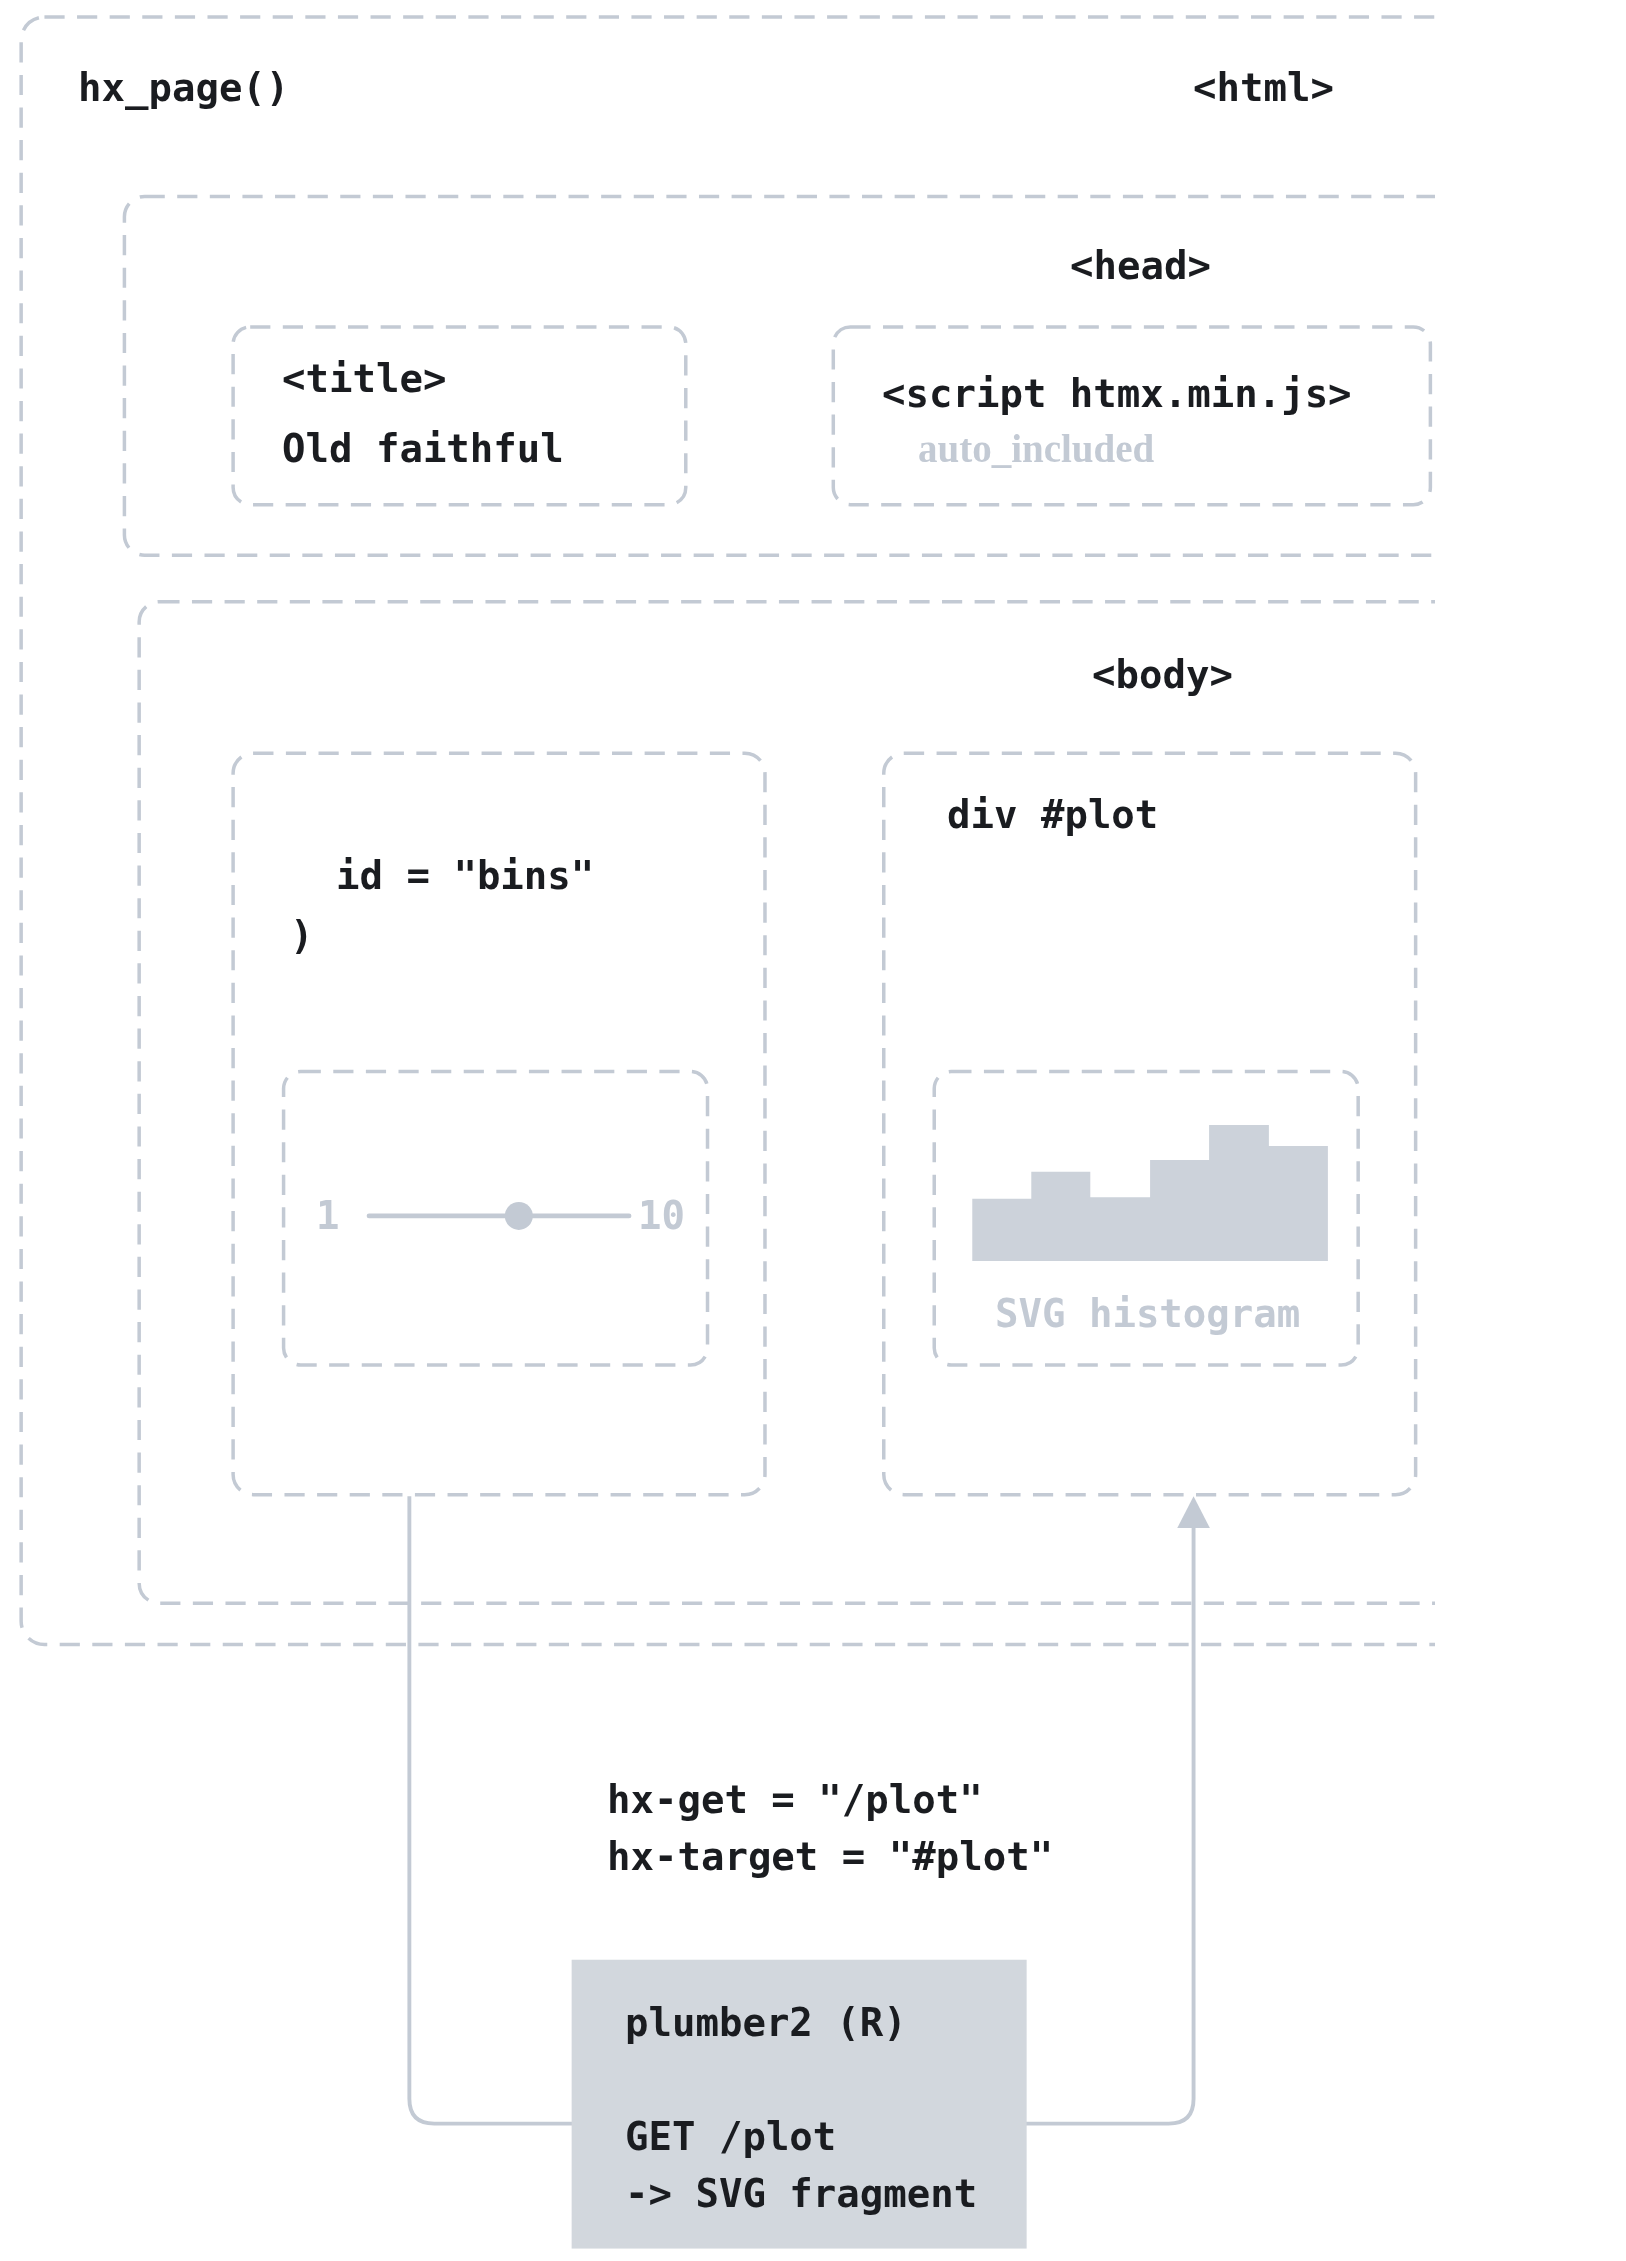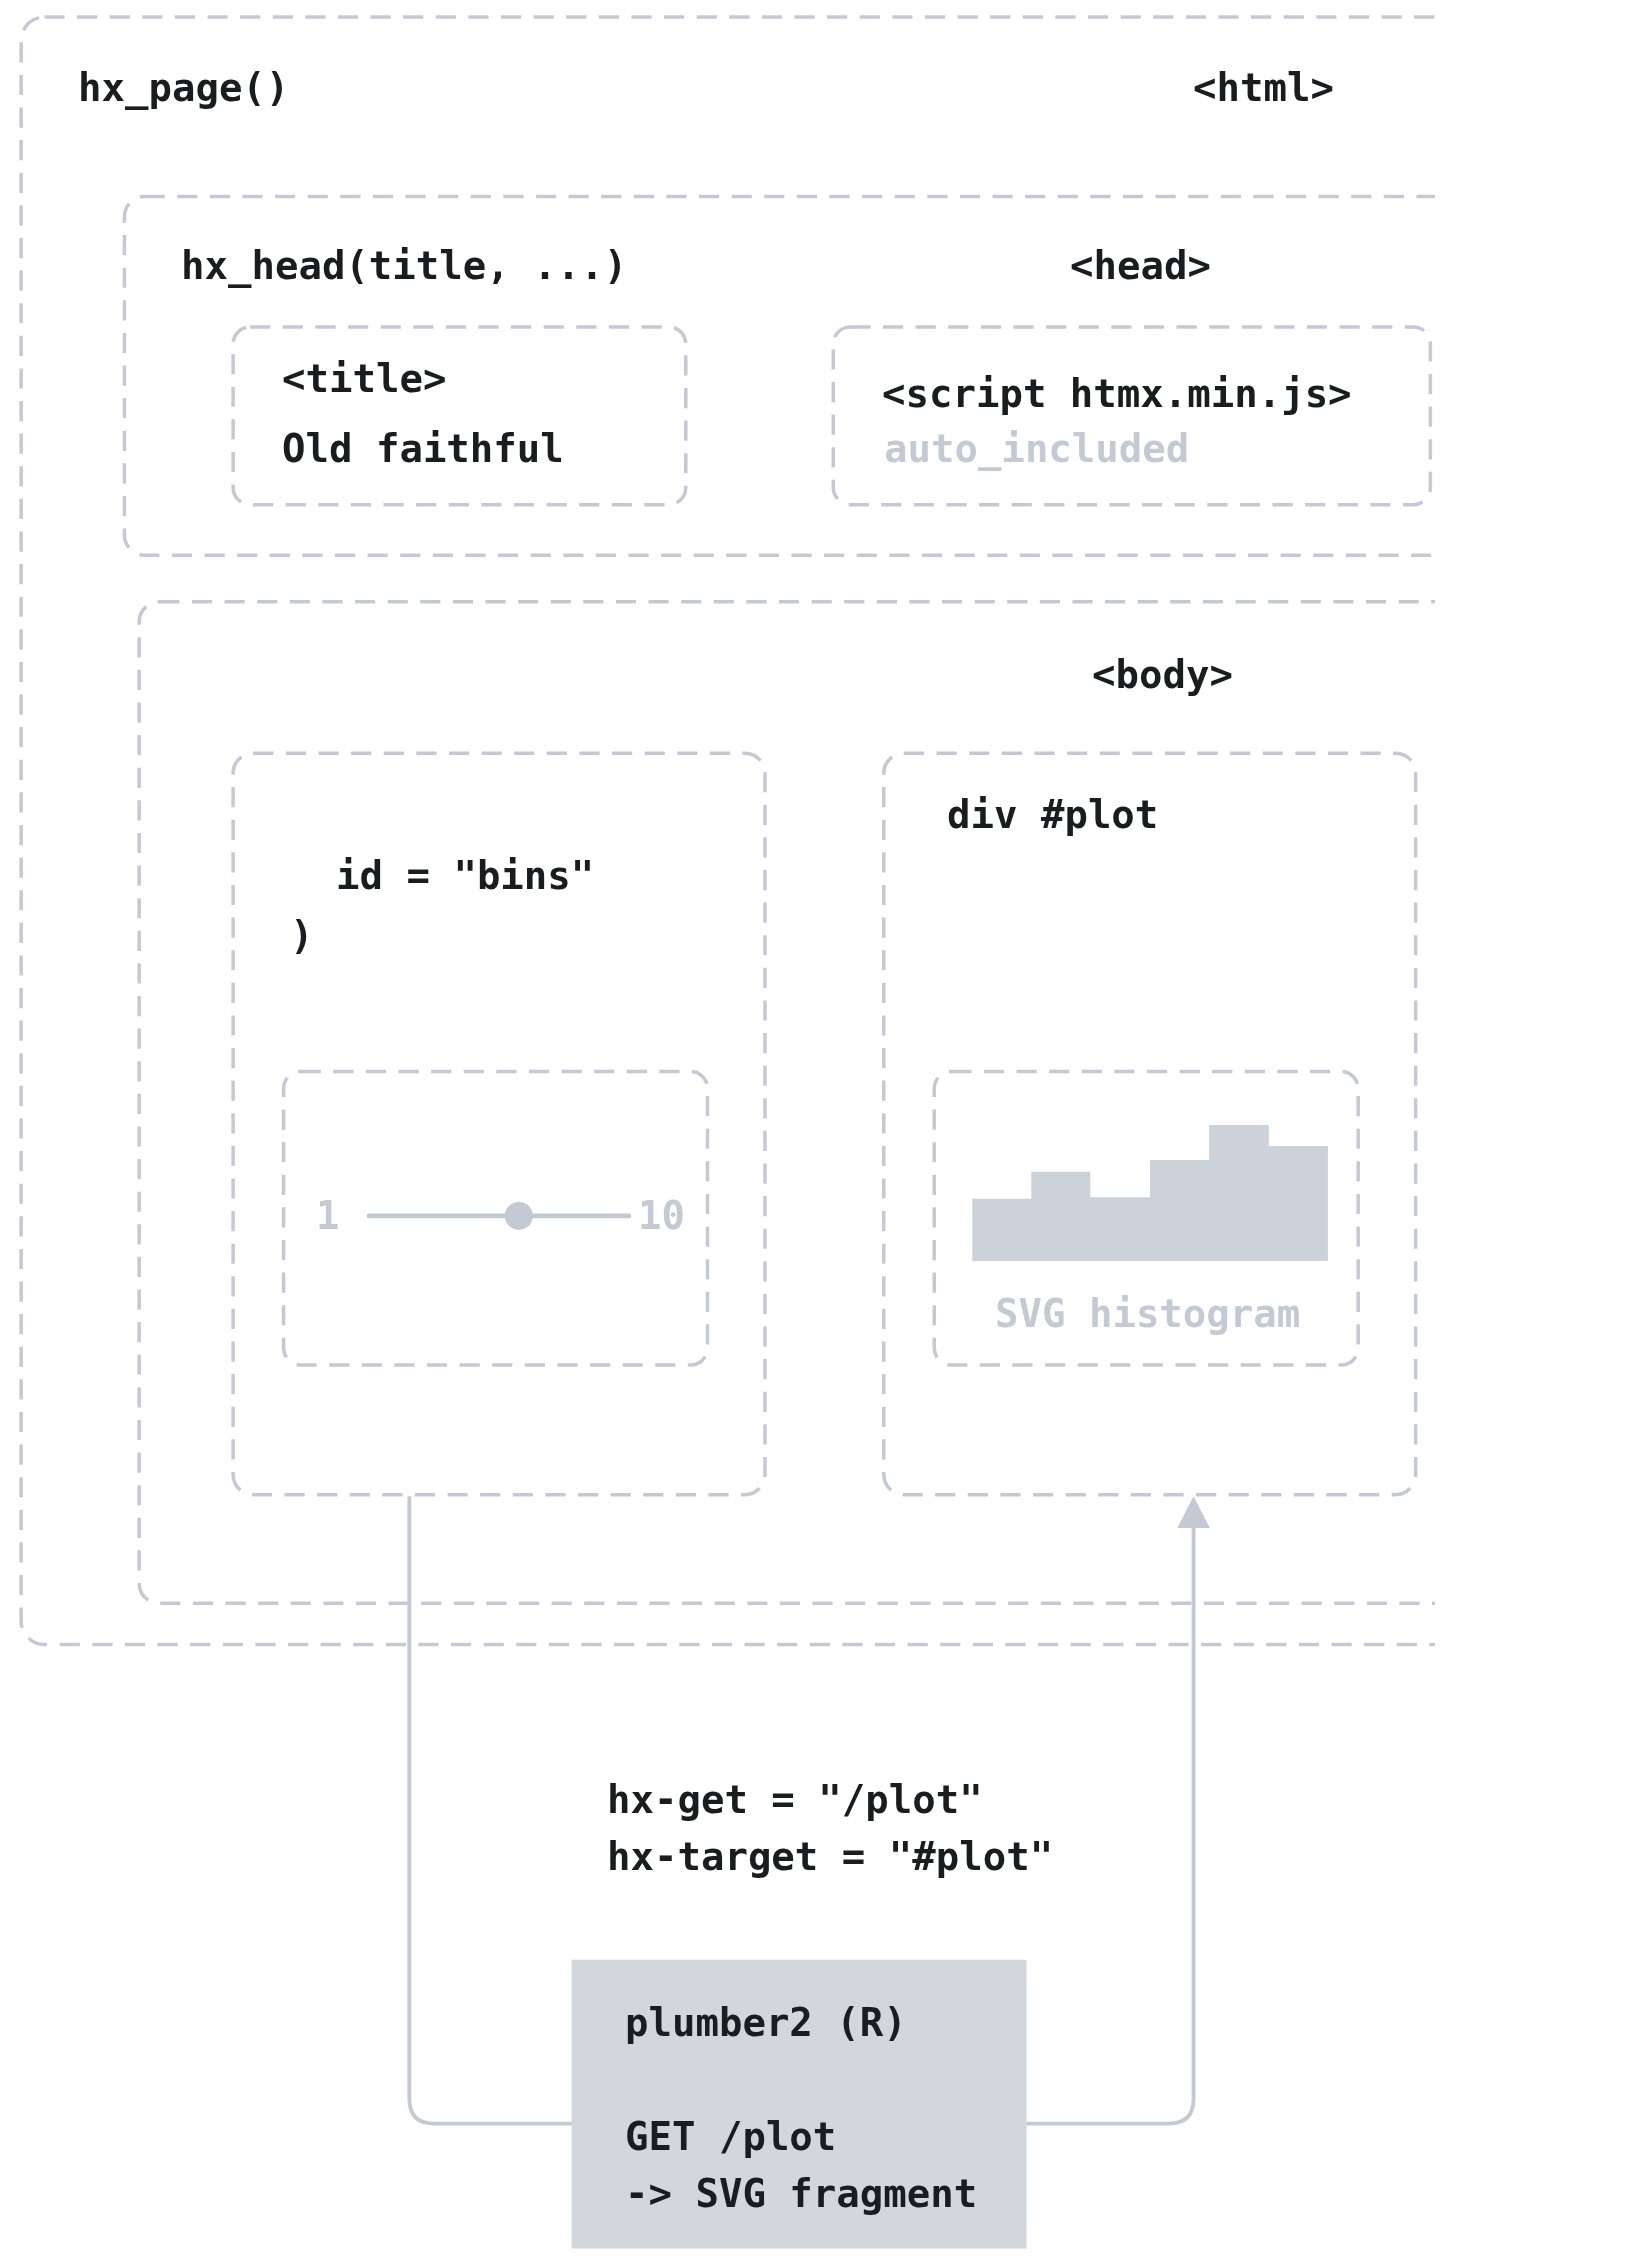--- a/index.html
+++ b/index.html
@@ -57,28 +57,27 @@
 
     <line x1="475" y1="1566" x2="810" y2="1566" stroke="#c3cad4" stroke-width="6" stroke-linecap="round"></line>
     <circle cx="668" cy="1566" r="18" fill="#c3cad4"></circle>
 
     <path fill="#ccd2da" stroke="none" d="M1252 1624 L1252 1544 L1328 1544 L1328 1509 L1404 1509 L1404 1542 L1481 1542 L1481 1494 L1557 1494 L1557 1449 L1634 1449 L1634 1476 L1710 1476 L1710 1624 Z"></path>
   </svg>
 
   <div class="label" style="left:78px; top:65px;">hx_page()</div>
   <div class="label" style="right:101px; top:65px;">&lt;html&gt;</div>
 
-  <div class="label" style="left:181px; top:243px;">hx_head(title, ...)</div>
   <div class="label" style="right:224px; top:243px;">&lt;head&gt;</div>
 
   <div class="label" style="left:282px; top:356px;">&lt;title&gt;</div>
   <div class="label" style="left:282px; top:426px;">Old faithful</div>
 
   <div class="label" style="left:882px; top:356px;margin-top:15px;">&lt;script htmx.min.js&gt;</div>
-  <div class="label muted" style="left:884px; top:426px;">auto_included</div>
+  <div class="label muted" style="left:918px; top:426px;font-family:Liberation Serif, serif;">auto_included</div>
 
   <div class="label" style="right:202px; top:652px;">&lt;body&gt;</div>
 
   <div class="label" style="left:336px; top:853px;">id = "bins"</div>
   <div class="label" style="left:290px; top:913px;">)</div>
 
   <div class="label muted" style="left:316px; top:1193px;">1</div>
   <div class="label muted" style="left:638px; top:1193px;">10</div>
 
   <div class="label" style="left:947px; top:792px;">div #plot</div>

